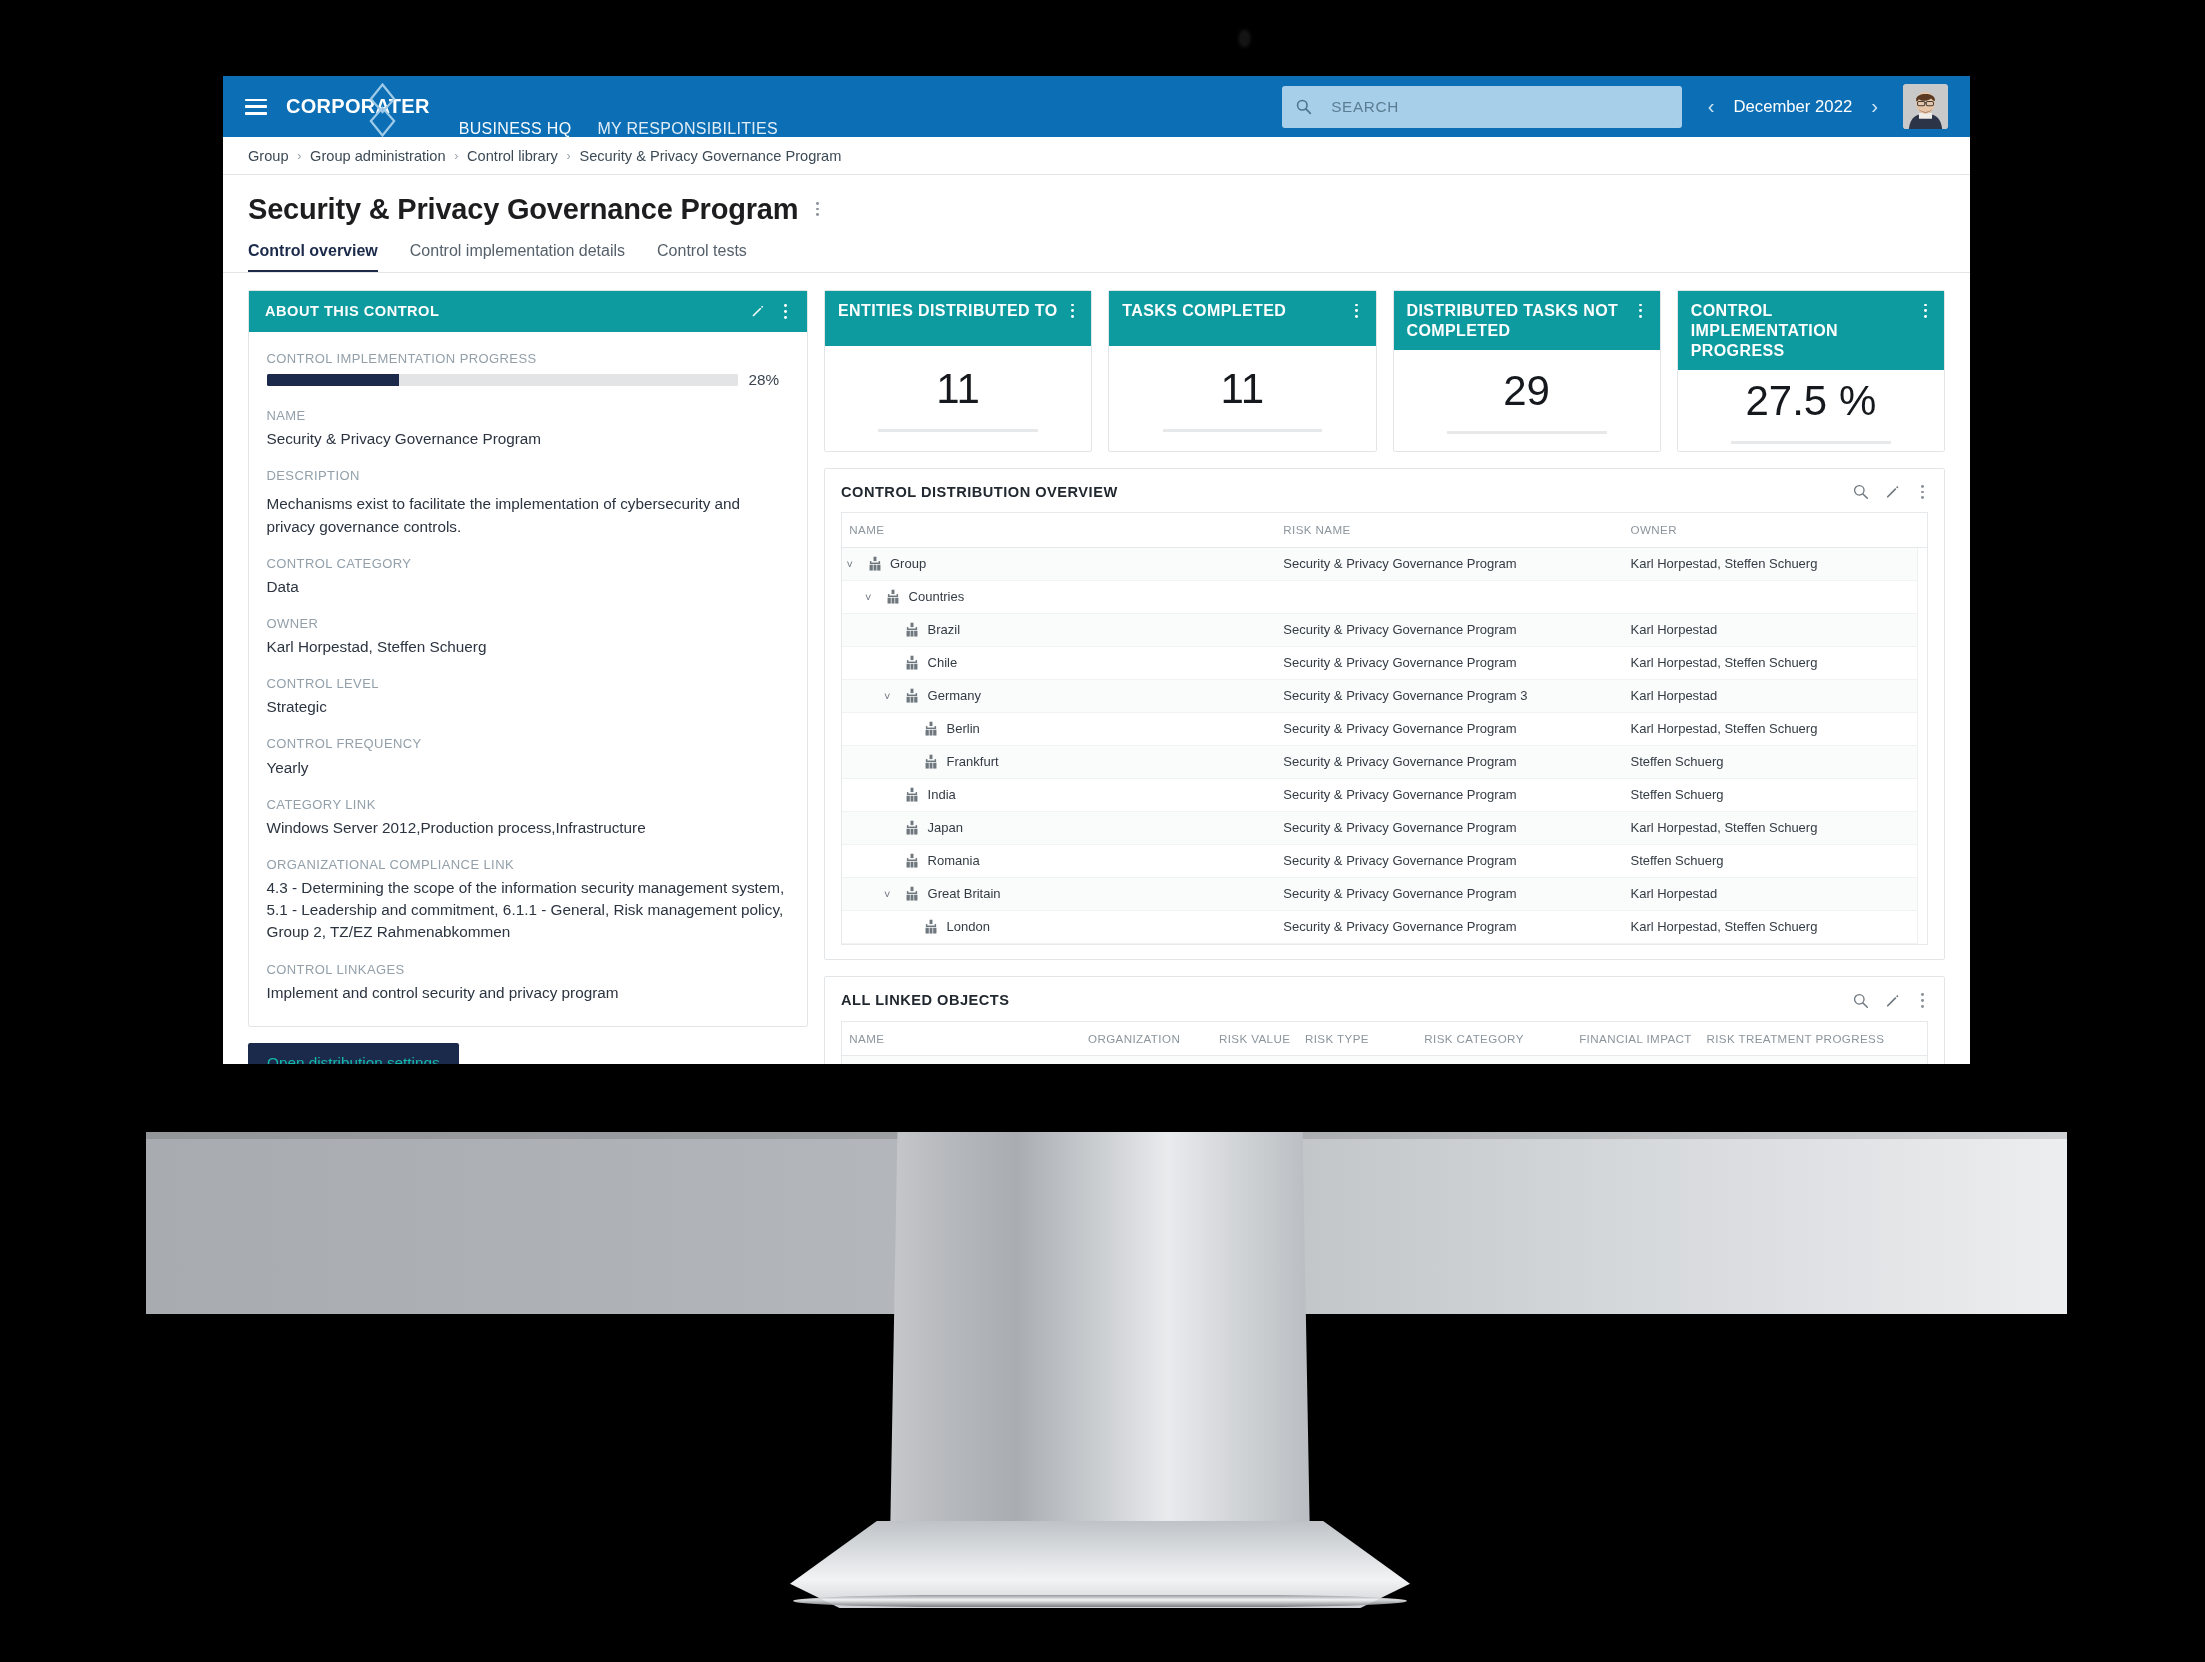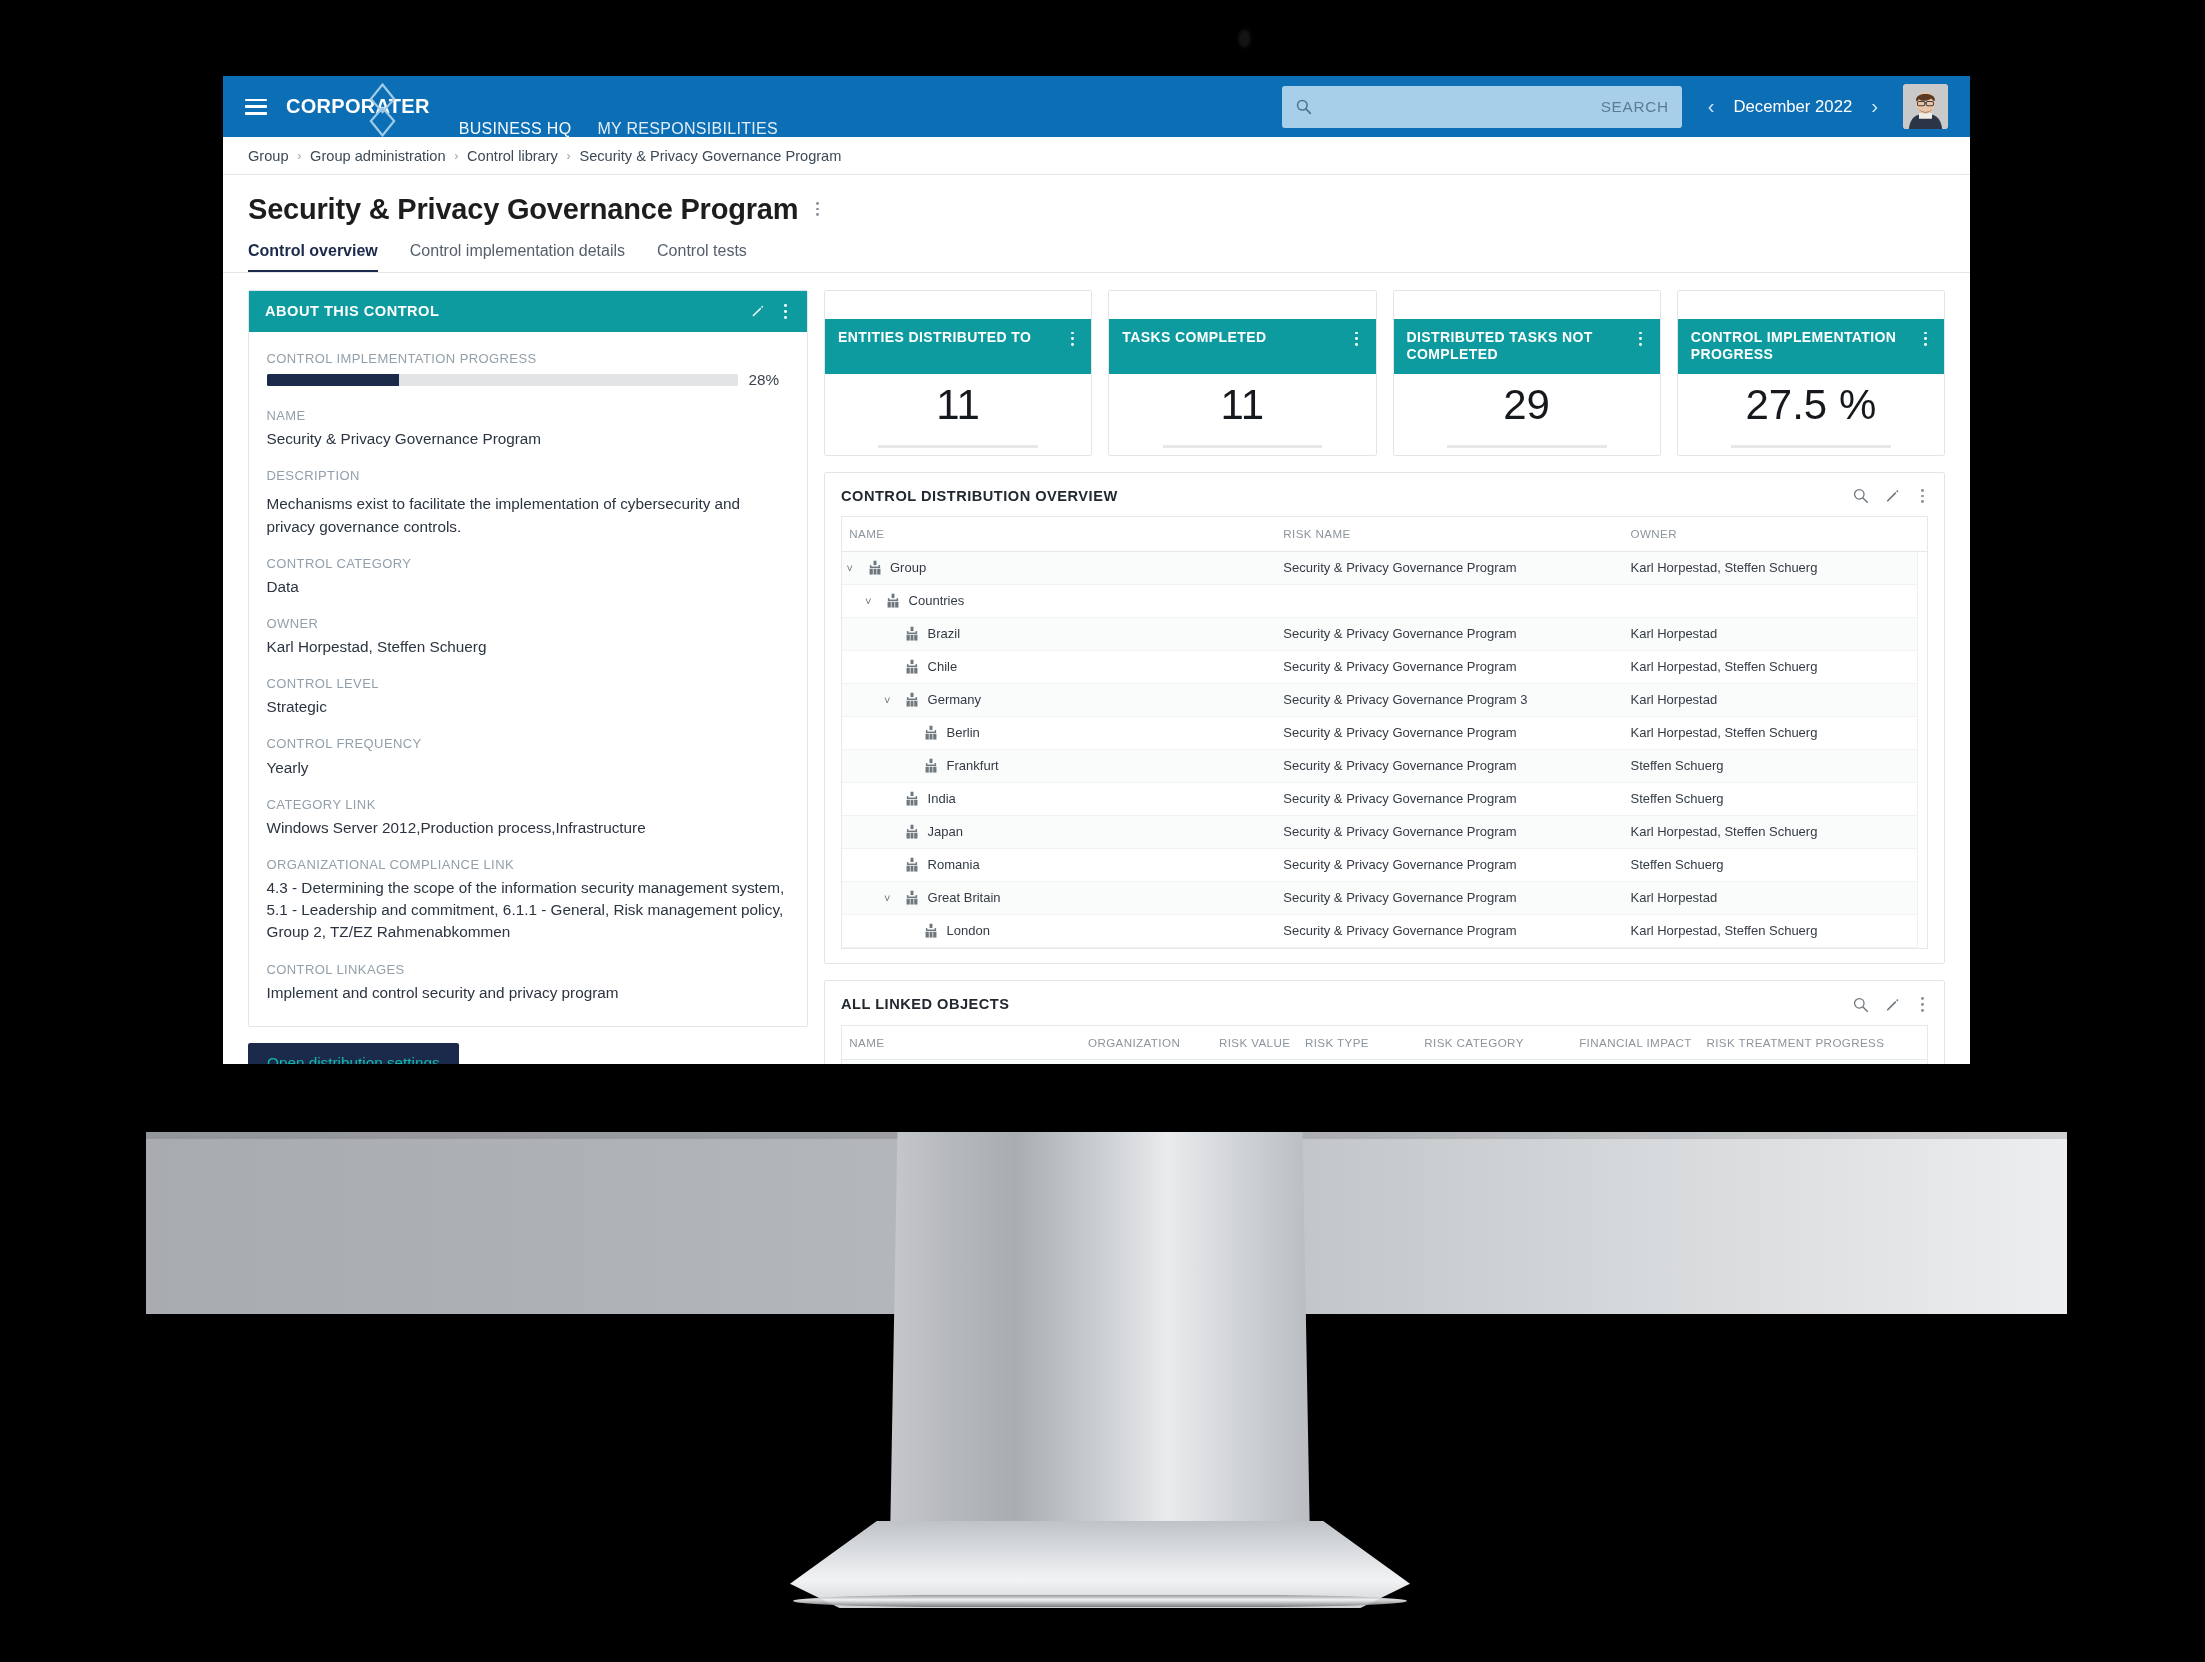--- a/index.html
+++ b/index.html
@@ -78,21 +78,21 @@
   .hamburger { width: 22px; height: 16px; display:flex; flex-direction:column; justify-content:space-between; cursor:pointer; margin-right: 19px;}
   .hamburger span { display:block; height:2.2px; background:#fff; border-radius:0.7px; }
   .brand { display:flex; align-items:center; position:relative; margin-right:29px; }
   .brand-text { color:#ffffff; font-weight:bold; font-size:20px; letter-spacing:0.3px; }
   .brand-diamond { position:absolute; left:79px; top:-12.4px; width:35px; height:54px; pointer-events:none; }
   .navlink { color:#ffffff; font-size:16px; letter-spacing:0.3px; margin-right:26px; cursor:pointer; opacity:.97;margin-top:44px;}
   .navlink.dim { opacity:.88; }
   .topbar-spacer { flex:1; }
   .search-box {
     width: 400px; height: 42px; background:#a8cfe9; border-radius:2.9px;
-    display:flex; align-items:center; padding: 0 13px; gap:19px;justify-content:space-between;
+    display:flex; align-items:center; padding: 0 13px; gap:19px;
   }
   .search-box .ph { color:#5a7d93; font-size:15.3px; letter-spacing:0.7px; }
   .date-nav { display:flex; align-items:center; gap:19px; margin: 0 25px 0 26px; }
   .date-nav .chev { color:#cfe4f3; font-size:20.4px; cursor:pointer; line-height:1; }
   .date-nav .lbl { color:#fff; font-size:16.7px; white-space:nowrap; }
   .avatar {
     width:45px; height:45px; border-radius:3.6px; overflow:hidden; background:#c9c9c9;
     position:relative; cursor:pointer; flex:none;
   }
 
@@ -145,24 +145,23 @@
     margin-top: 16px; align-self:flex-start;
     background:#1b2a4a; color:#14b8a6; border:none; border-radius:2.2px;
     padding: 11px 19px; font-size:15.3px; cursor:pointer;
     font-family:"Liberation Sans", sans-serif;
   }
 
   
   .kpi-row { display:flex; gap:16px; }
   .kpi { flex:1; background:#fff; border:0.7px solid #e1e5e8; border-radius:2.2px; display:flex; flex-direction:column;}
   .kpi-head {
-    background:#0d9ba0; color:#fff; font-size:14px; font-weight:bold; letter-spacing:0.4px;
+    background:#0d9ba0; color:#fff; font-size:16px; font-weight:bold; letter-spacing:0.4px;
     padding: 9.5px 13px; display:flex; justify-content:space-between; align-items:flex-start; gap:7.3px;
     min-height: 55px;
-    margin-top: 28px;
   }
   .kpi-head .txt { line-height:1.25; }
   .kpi-body { flex:1; display:flex; flex-direction:column; align-items:center; justify-content:center; padding: 10.2px 0 7.3px 0; }
   .kpi-value { font-size:42px; color:#15181c; font-weight:normal; line-height:1; }
   .kpi-spark { width:60%; height:2.2px; background:#e6e8ea; margin-top:19px; }
 
   
   .panel-head {
     display:flex; align-items:center; justify-content:space-between;
     padding: 13px 16px 10.2px 16px;

